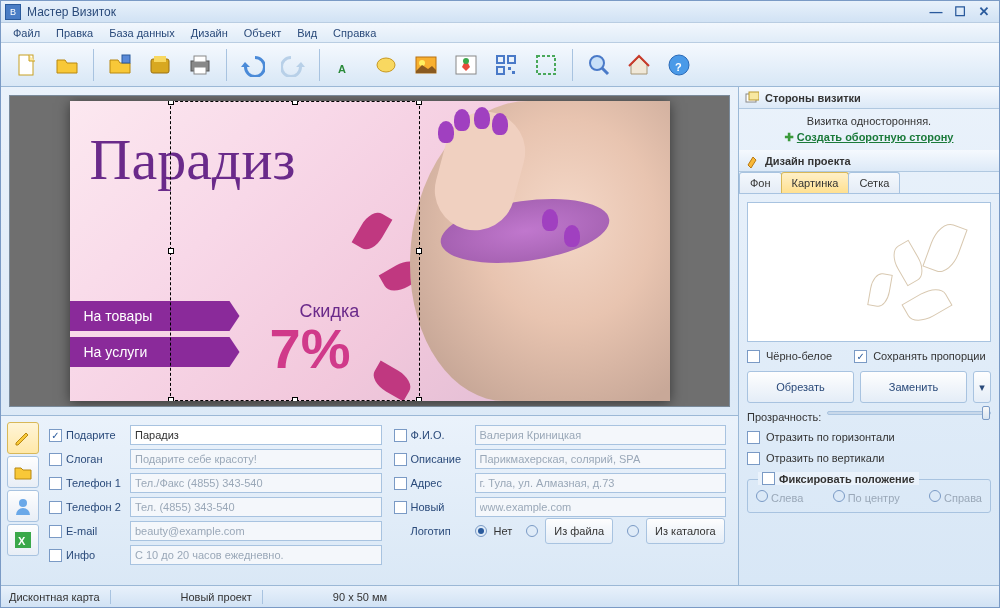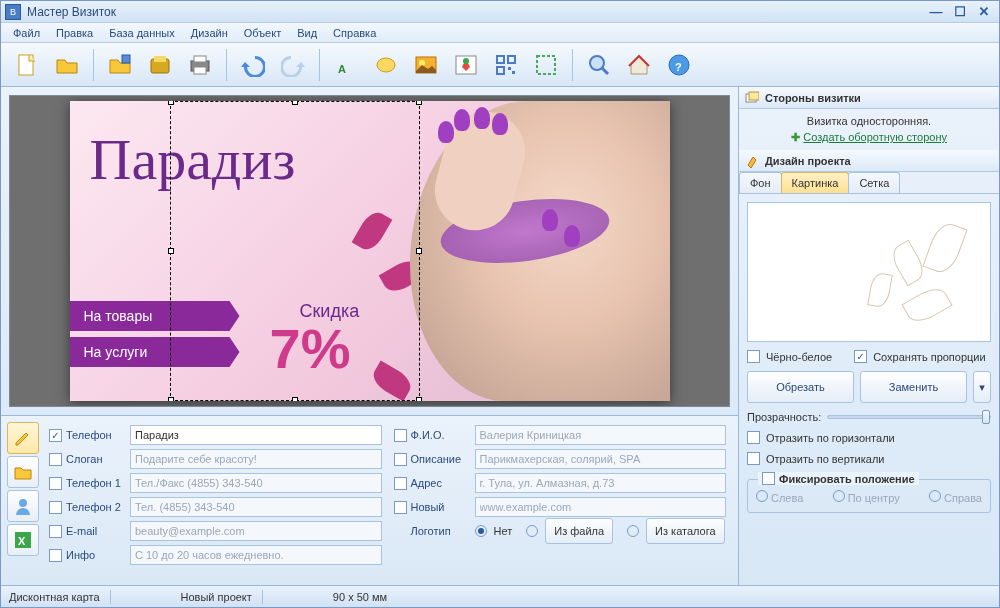--- a/index.html
+++ b/index.html
@@ -40,28 +40,28 @@
 .chk.checked::after{content:"✓"}
 .fld-label{width:60px;color:#2a4a7a}
 .fld-input{flex:1;height:20px;border:1px solid #a8c3e0;background:#fff;padding:0 4px;color:#333}
 .fld-input.disabled{background:#f4f7fb;color:#9aa8b8}
 .radio{width:12px;height:12px;border:1px solid #7a9ac5;border-radius:50%;display:inline-flex;align-items:center;justify-content:center;margin-right:3px;cursor:pointer}
 .radio.sel::after{content:"";width:6px;height:6px;background:#2a5a9c;border-radius:50%}
 .btn-small{height:20px;padding:12px 8px;background:linear-gradient(#fefefe,#e4edf7);border:1px solid #a8c3e0;border-radius:3px;cursor:pointer;display:inline-flex;align-items:center}
 .right-panel{width:260px;background:linear-gradient(#eaf2fb,#d8e7f6);display:flex;flex-direction:column;overflow:hidden}
 .panel-header{height:22px;background:linear-gradient(#f5f9fe,#dce9f7);border-bottom:1px solid #b0c8e0;display:flex;align-items:center;padding:0 6px;gap:6px;color:#2a4a7a;font-weight:bold}
 .side-info{padding:6px;text-align:center;color:#2a4a7a}
-.link{color:#1a7a3a;text-decoration:underline;font-weight:normal;cursor:pointer}
+.link{color:#1a7a3a;text-decoration:underline;font-weight:bold;cursor:pointer}
 .tabs{display:flex;border-bottom:1px solid #a8c3e0}
 .tab{padding:4px 10px;background:linear-gradient(#f4f8fd,#e4ecf6);border:1px solid #a8c3e0;border-bottom:none;margin-right:-1px;cursor:pointer;border-radius:3px 3px 0 0}
 .tab.active{background:linear-gradient(#fff0c8,#ffe090);border-color:#d8b858}
 .tab-body{padding:8px;display:flex;flex-direction:column;gap:8px}
 .preview{height:140px;background:#fff;border:1px solid #a8c3e0;position:relative;overflow:hidden}
 .preview-leaf{position:absolute;border:1px solid #d8c8b0;border-radius:50% 0 50% 0}
-.hrow{display:flex;align-items:center;gap:6px}
+.hrow{display:flex;align-items:flex-start;gap:6px}
 .btn{flex:1;height:32px;background:linear-gradient(#fefefe,#e4edf7);border:1px solid #a8c3e0;border-radius:3px;cursor:pointer;display:flex;align-items:center;justify-content:center;color:#2a4a7a}
 .dd-arrow{width:18px;flex:none}
 .slider-track{flex:1;height:4px;background:#c8d8ea;border:1px solid #a8c3e0;border-radius:2px;position:relative}
 .slider-thumb{position:absolute;width:8px;height:14px;background:linear-gradient(#f8f8f8,#d8e4f0);border:1px solid #7a9ac5;top:-6px;border-radius:2px}
 .group-frame{border:1px solid #a8c3e0;border-radius:3px;padding:10px 8px 8px;position:relative;margin-top:6px}
 .group-title{position:absolute;top:-8px;left:10px;background:linear-gradient(#eaf2fb,#eaf2fb);padding:0 4px;display:flex;align-items:center;gap:4px;font-weight:bold;color:#2a4a7a}
 .statusbar{height:22px;background:linear-gradient(#e8f1fb,#d1e2f4);border-top:1px solid #9bb8d6;display:flex;align-items:center;padding:0 8px;color:#2a4a7a}
 .status-sep{width:1px;height:14px;background:#a8c3e0;margin:0 10px}
 svg{display:block}
 </style>
@@ -248,21 +248,21 @@
         <div class="side-tab">
             <svg width="18" height="18">
               <rect x="1" y="1" width="16" height="16" fill="#3aa84a"></rect>
               <text x="4" y="14" font-size="12" font-weight="bold" fill="#fff">X</text>
             </svg>
           </div>
       </div>
       <div class="fields-grid">
         <div class="field-row">
             <span class="chk checked"></span>
-            <span class="fld-label">Телефон</span>
+            <span class="fld-label">Подарите</span>
             <input class="fld-input" value="Парадиз" style="">
           </div>
         <div class="field-row">
             <span class="chk"></span>
             <span class="fld-label">Ф.И.О.</span>
             <input class="fld-input disabled" value="Валерия Криницкая" style="">
           </div>
         <div class="field-row">
             <span class="chk"></span>
             <span class="fld-label">Слоган</span>

